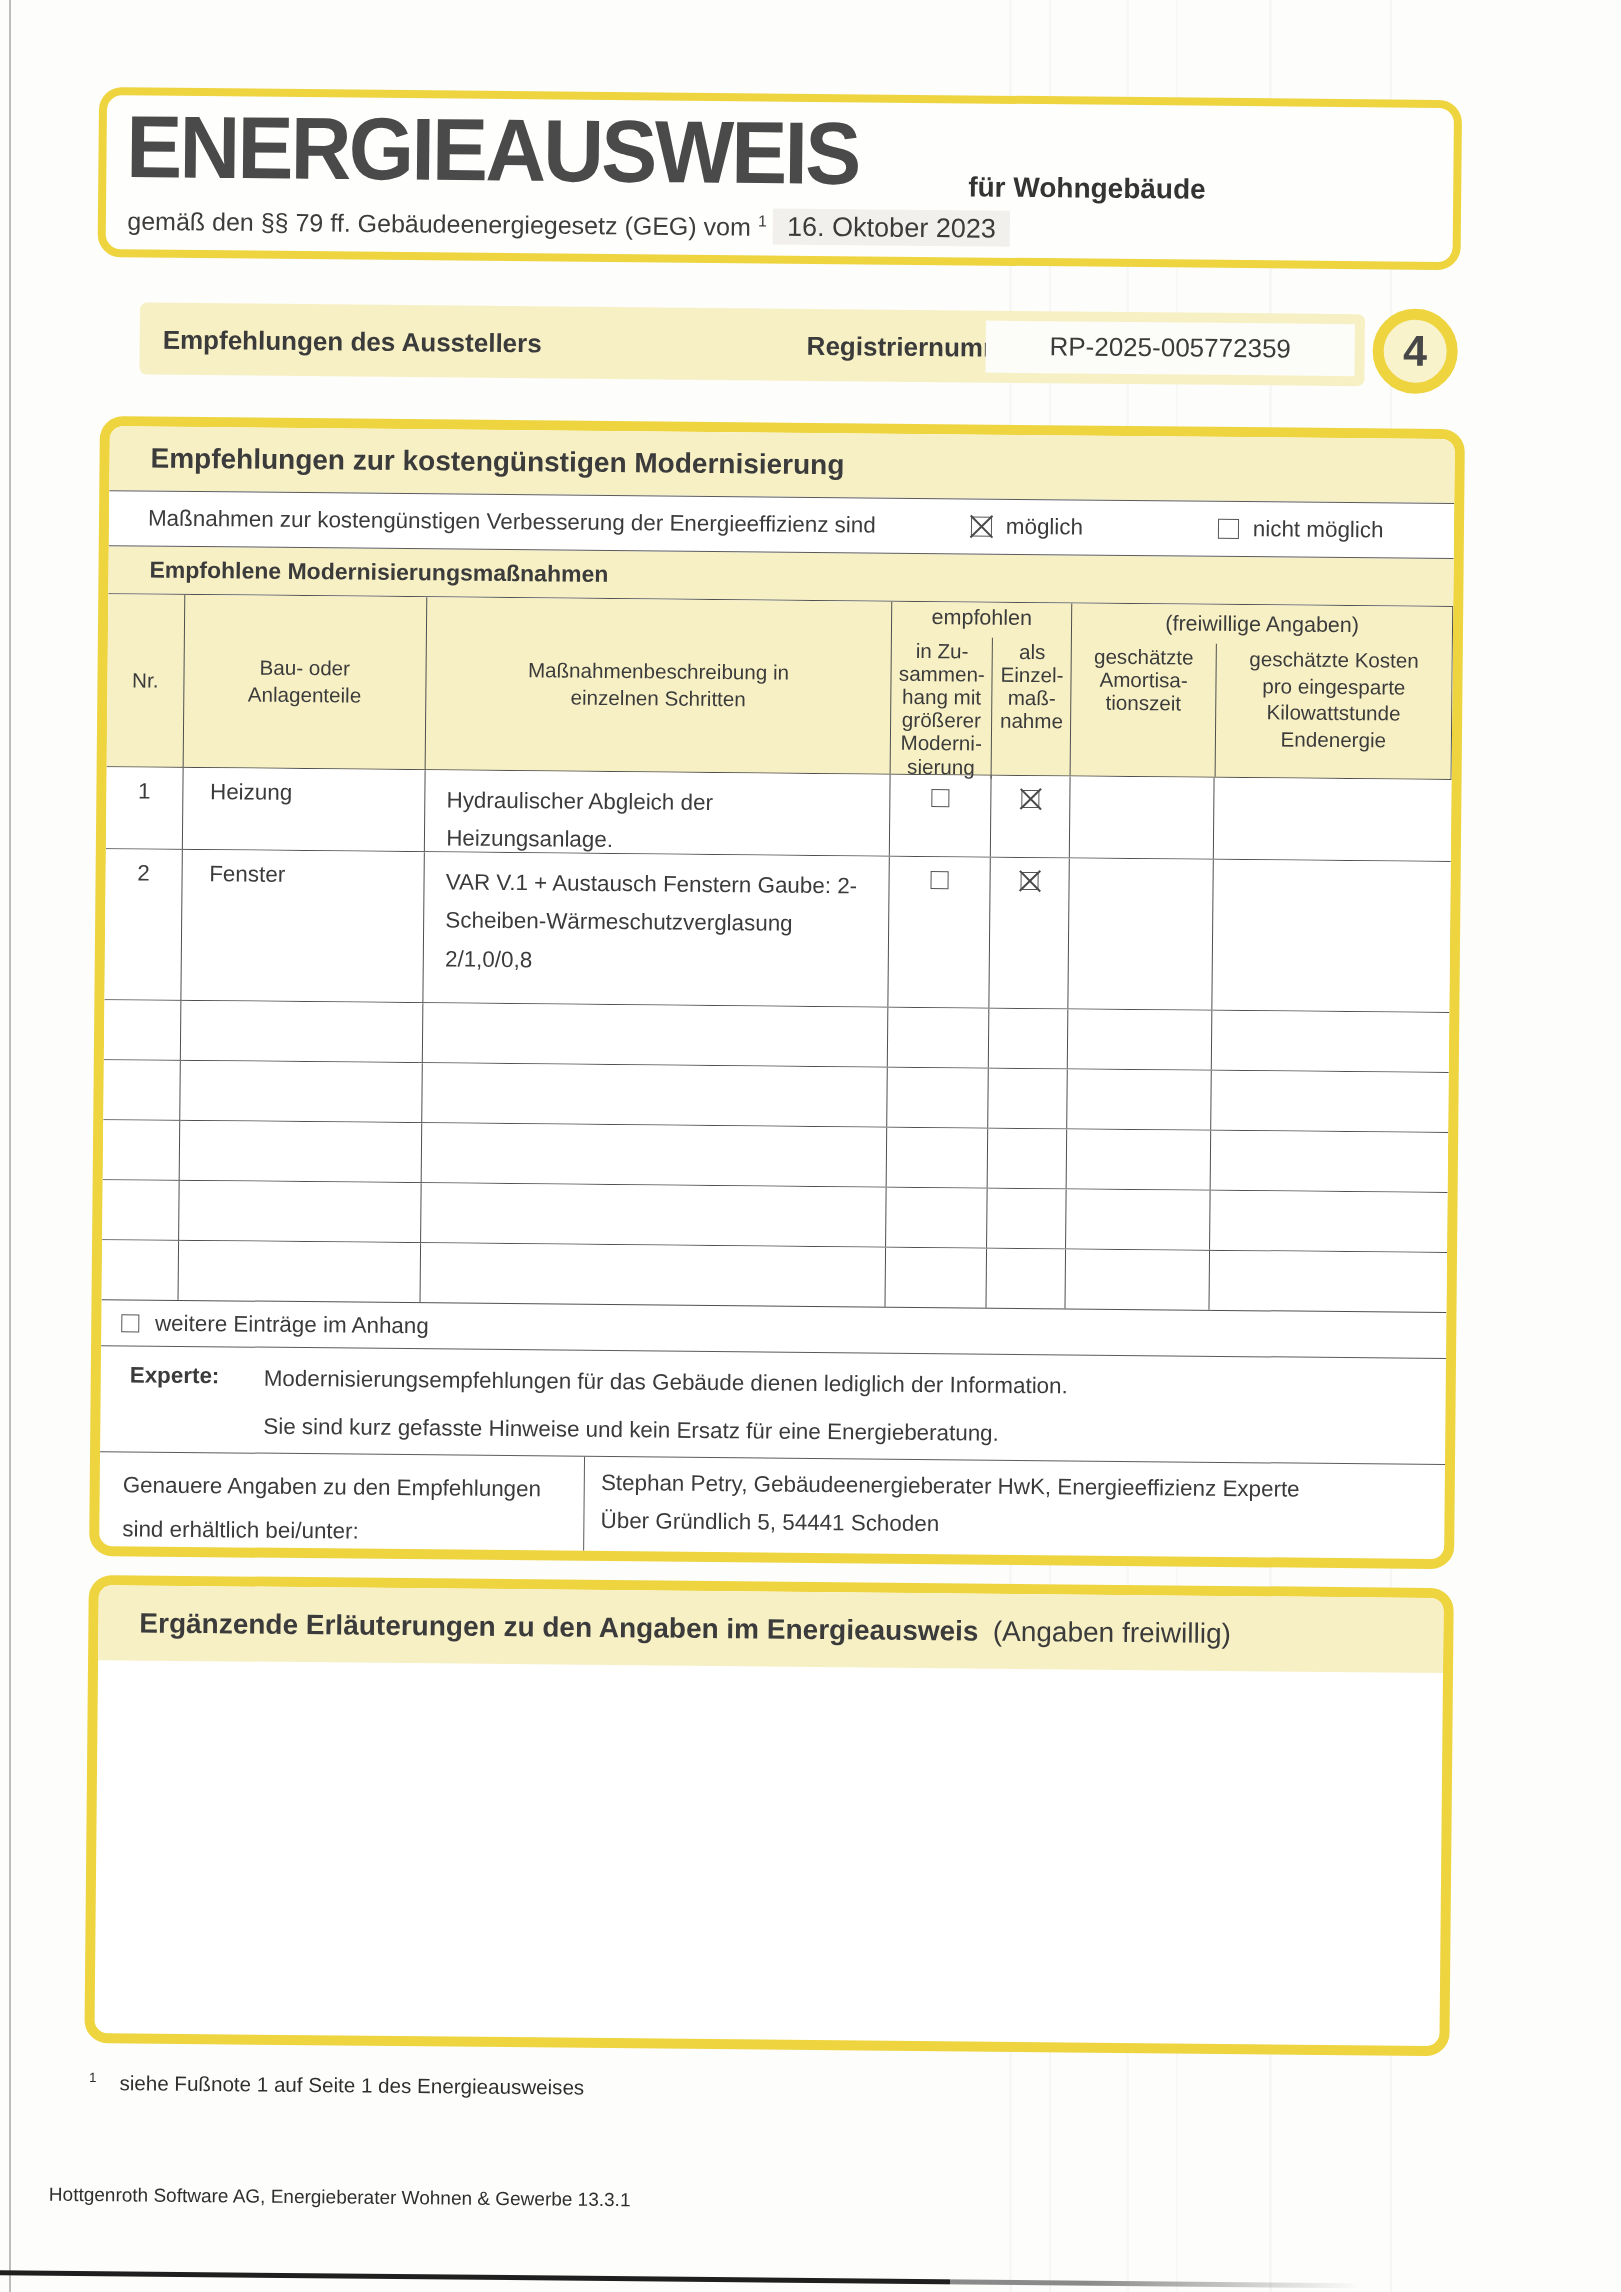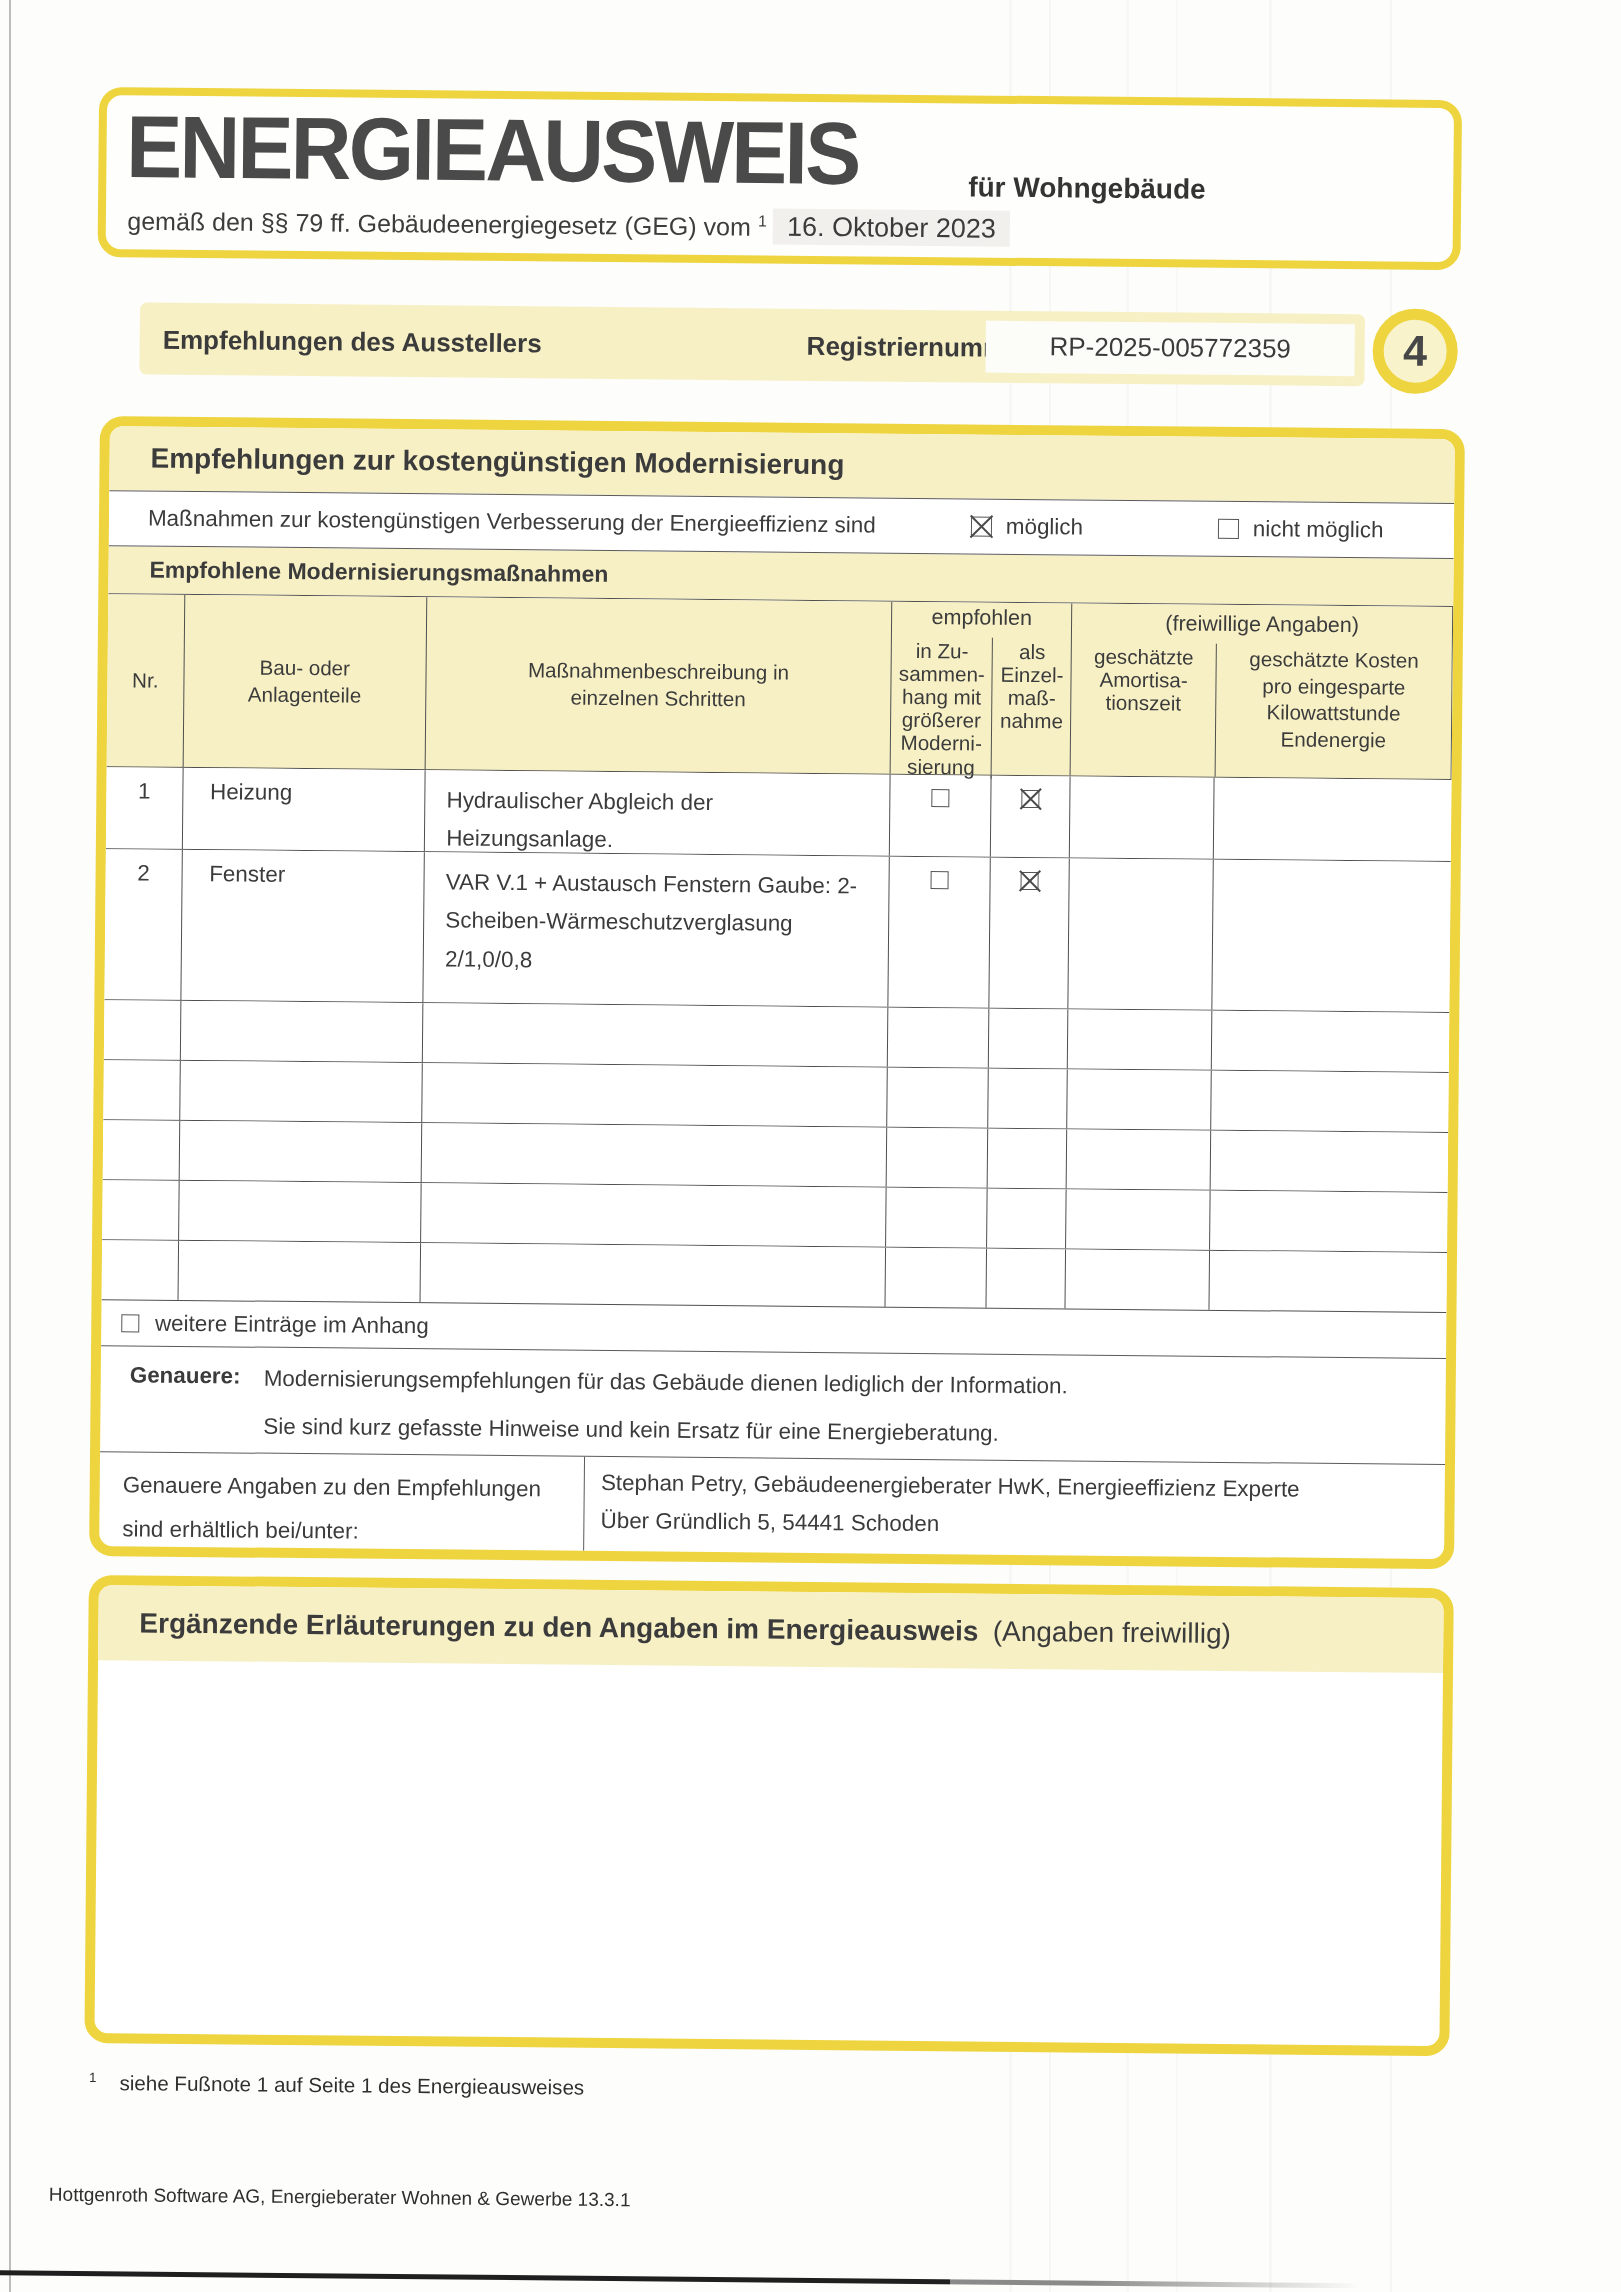--- a/index.html
+++ b/index.html
@@ -282,21 +282,21 @@
           <div class="bc c7"></div>
       </div>
     </div>
 
     <div class="more-row">
       <span class="cb small"></span>
       <span>weitere Einträge im Anhang</span>
     </div>
 
     <div class="note-row">
-      <span class="note-label">Genauere:</span>
+      <span class="note-label">Experte:</span>
       <div class="note-text">
         <div>Modernisierungsempfehlungen für das Gebäude dienen lediglich der Information.</div>
         <div class="l2">Sie sind kurz gefasste Hinweise und kein Ersatz für eine Energieberatung.</div>
       </div>
     </div>
 
     <div class="details-row">
       <div class="d-left pre">Genauere Angaben zu den Empfehlungen
 sind erhältlich bei/unter:</div>
       <div class="d-right pre">Stephan  Petry, Gebäudeenergieberater HwK, Energieeffizienz Experte

